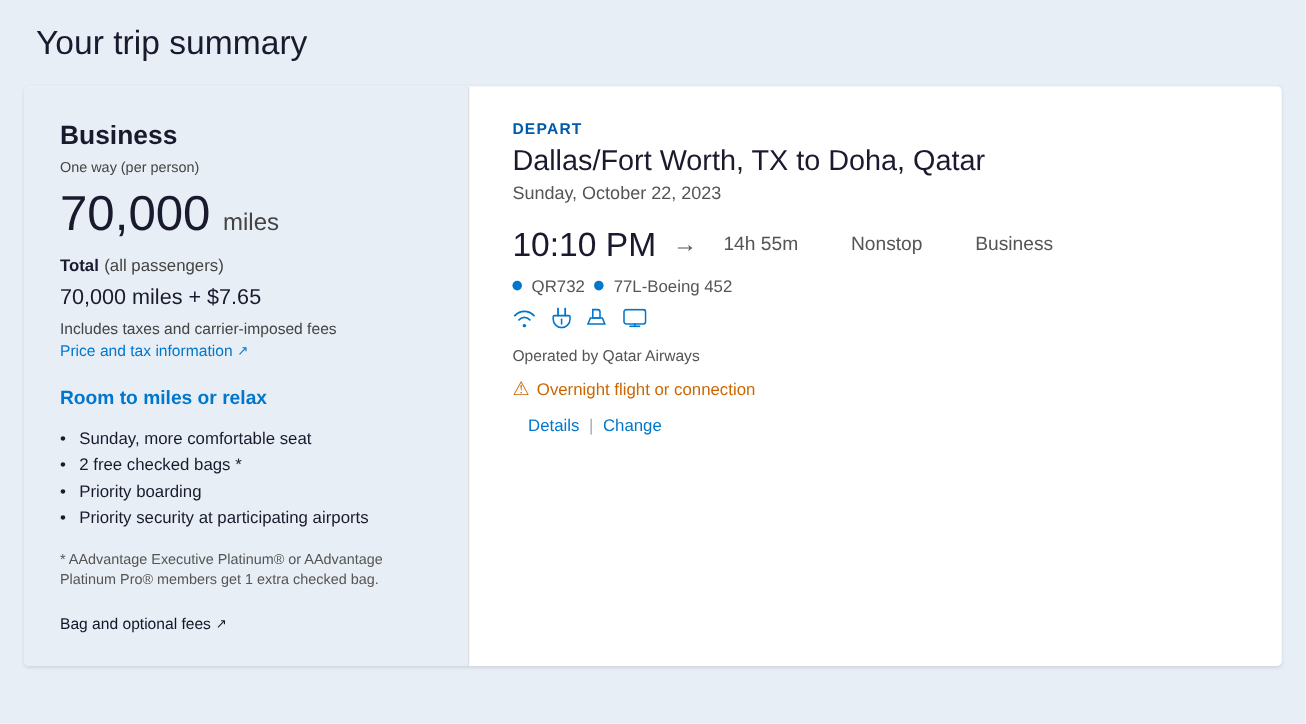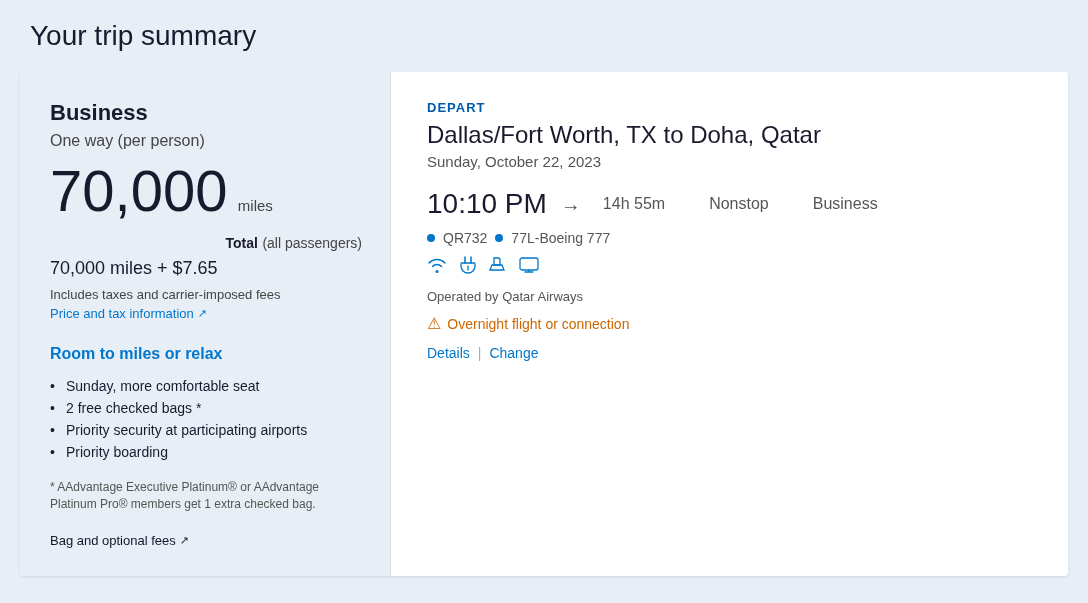--- a/index.html
+++ b/index.html
@@ -36,48 +36,47 @@
       padding: 28px 36px;
       border-left: 1px solid #ddd;
     }
     .cabin-class {
       font-size: 22px;
       font-weight: 600;
       color: #1a1a2e;
       margin-bottom: 6px;
     }
     .one-way-label {
-      font-size: 16px;
+      font-size: 12px;
       color: #444;
       margin-bottom: 12px;
     }
     .miles-amount {
-      font-size: 58px;
+      font-size: 41px;
       font-weight: 300;
       color: #1a1a2e;
       line-height: 1;
       display: inline;
     }
     .miles-label {
-      font-size: 15px;
+      font-size: 20px;
       color: #444;
       margin-left: 6px;
     }
     .miles-row {
       margin-bottom: 14px;
     }
     .plus-dollars {
       font-size: 26px;
       color: #1a1a2e;
       font-weight: 400;
       margin-bottom: 20px;
     }
     .total-section {
       margin-bottom: 6px;
-      text-align: right;
     }
     .total-label {
       font-size: 14px;
       font-weight: 600;
       color: #1a1a2e;
       display: inline;
     }
     .total-passengers {
       font-size: 14px;
       color: #444;
@@ -243,20 +242,21 @@
       margin-bottom: 12px;
     }
     .warning-icon {
       font-size: 16px;
     }
     .details-row {
       display: flex;
       gap: 8px;
       align-items: center;
       font-size: 14px;
+      margin-left: 13px;
     }
     .details-link {
       color: #0077cc;
       text-decoration: none;
     }
     .separator {
       color: #aaa;
     }
     .change-link {
       color: #0077cc;
@@ -290,22 +290,22 @@
     <a class="price-link" href="#">
       <span>Price and tax information</span>
       <span class="external-icon">↗</span>
     </a>
 
     <div class="room-heading">Room to miles or relax</div>
 
     <ul class="benefits-list">
       <li>Sunday, more comfortable seat</li>
       <li>2 free checked bags *</li>
+      <li>Priority boarding</li>
       <li>Priority security at participating airports</li>
-      <li>Priority boarding</li>
     </ul>
 
     <div class="footnote">* AAdvantage Executive Platinum® or AAdvantage Platinum Pro® members get 1 extra checked bag.</div>
 
     <a class="bag-link" href="#">
       <span>Bag and optional fees</span>
       <span class="external-icon">↗</span>
     </a>
   </div>
 
@@ -321,21 +321,21 @@
       <span style="color:#aaa; margin: 0 4px; font-size:20px;"></span>
       <span class="nonstop">Nonstop</span>
       <span style="color:#aaa; margin: 0 4px; font-size:20px;"></span>
       <span class="business-badge">Business</span>
     </div>
 
     <div class="flight-info-row">
       <span class="dot"></span>
       <span>QR732</span>
       <span class="dot"></span>
-      <span>77L-Boeing 777</span>
+      <span>77L-Boeing 452</span>
     </div>
 
     <div class="amenities-row">
       <span class="amenity-icon" title="WiFi">
         <svg width="20" height="16" viewBox="0 0 20 16" fill="none">
           <path d="M10 13a1.5 1.5 0 1 1 0 3 1.5 1.5 0 0 1 0-3z" fill="#0077cc"></path>
           <path d="M5.5 9.5C6.8 8.2 8.3 7.5 10 7.5s3.2.7 4.5 2" stroke="#0077cc" stroke-width="1.5" fill="none" stroke-linecap="round"></path>
           <path d="M2 6C4.1 3.9 6.9 2.5 10 2.5s5.9 1.4 8 3.5" stroke="#0077cc" stroke-width="1.5" fill="none" stroke-linecap="round"></path>
         </svg>
       </span>

